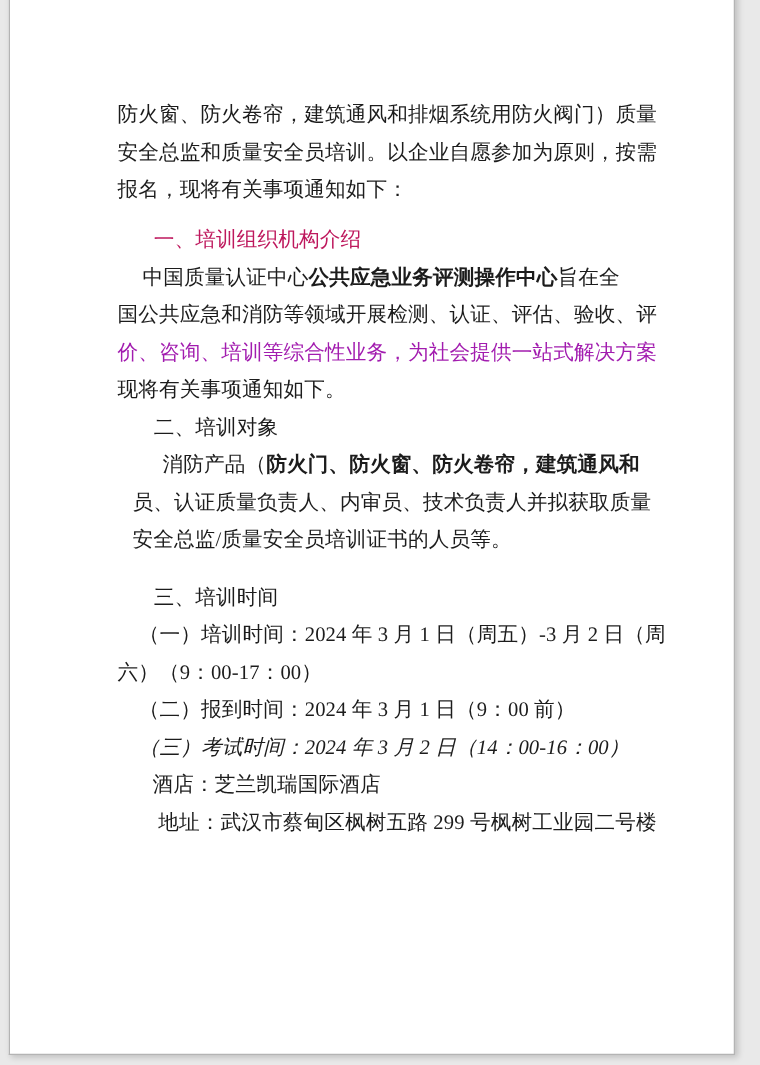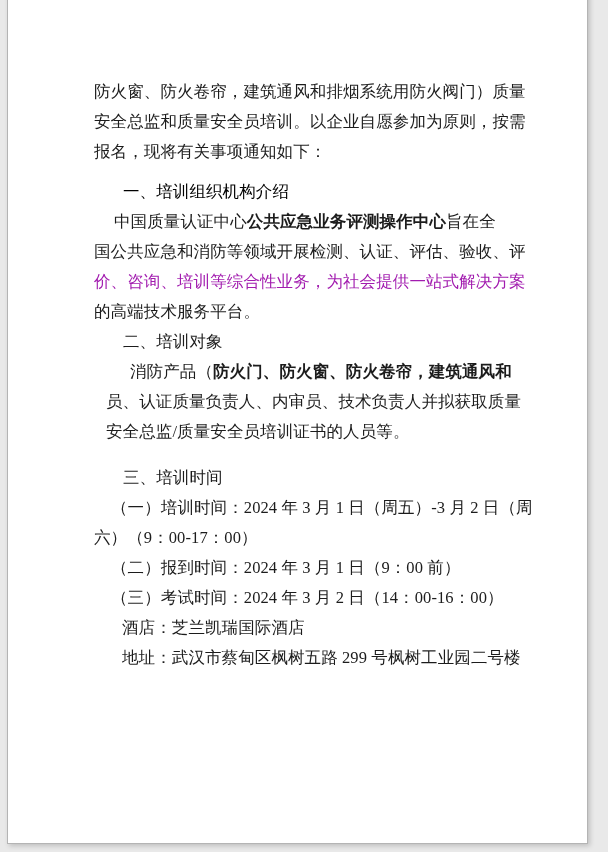--- a/index.html
+++ b/index.html
@@ -40,31 +40,31 @@
 </style>
 </head>
 <body style="background: rgb(233, 233, 233);">
 
 <div class="viewer">
   <div class="page" style="background: rgb(255, 255, 255);">
     <div class="doc-body">
         <div class="line" style="padding-left: 0px; color: rgb(28, 28, 28);"><span>防火窗、防火卷帘，建筑通风和排烟系统用防火阀门）质量</span></div>
         <div class="line" style="padding-left: 0px; color: rgb(28, 28, 28);"><span>安全总监和质量安全员培训。以企业自愿参加为原则，按需</span></div>
         <div class="line" style="padding-left: 0px; color: rgb(28, 28, 28);"><span>报名，现将有关事项通知如下：</span></div>
-        <div class="line" style="padding-left: 29px; margin-top: 10px; color: #000000;"><span>一、培训组织机构介绍</span></div>
+        <div class="line" style="padding-left: 29px; margin-top: 10px; color: #be185d;"><span>一、培训组织机构介绍</span></div>
         <div class="line" style="padding-left: 20px; color: rgb(28, 28, 28);"><span>中国质量认证中心</span><span class="b">公共应急业务评测操作中心</span><span>旨在全</span></div>
         <div class="line" style="padding-left: 0px; color: rgb(28, 28, 28);"><span>国公共应急和消防等领域开展检测、认证、评估、验收、评</span></div>
         <div class="line" style="padding-left: 0px; color: #a21caf;"><span>价、咨询、培训等综合性业务，为社会提供一站式解决方案</span></div>
-        <div class="line" style="padding-left: 0px; color: rgb(28, 28, 28);"><span>的高端技术服务平台。</span></div>
+        <div class="line" style="padding-left: 0px; color: rgb(28, 28, 28);"><span>现将有关事项通知如下。</span></div>
         <div class="line" style="padding-left: 29px; color: rgb(28, 28, 28);"><span>二、培训对象</span></div>
         <div class="line" style="padding-left: 36px; color: rgb(28, 28, 28);"><span>消防产品（</span><span class="b">防火门、防火窗、防火卷帘，建筑通风和</span></div>
         <div class="line" style="padding-left: 12px; color: rgb(28, 28, 28);"><span>员、认证质量负责人、内审员、技术负责人并拟获取质量</span></div>
         <div class="line" style="padding-left: 12px; color: rgb(28, 28, 28);"><span>安全总监/质量安全员培训证书的人员等。</span></div>
         <div class="line" style="padding-left: 29px; margin-top: 16px; color: rgb(28, 28, 28);"><span>三、培训时间</span></div>
         <div class="line" style="padding-left: 17px; color: rgb(28, 28, 28);"><span>（一）培训时间：2024 年 3 月 1 日（周五）-3 月 2 日（周</span></div>
         <div class="line" style="padding-left: 0px; color: rgb(28, 28, 28);"><span>六）（9：00-17：00）</span></div>
         <div class="line" style="padding-left: 17px; color: rgb(28, 28, 28);"><span>（二）报到时间：2024 年 3 月 1 日（9：00 前）</span></div>
-        <div class="line" style="padding-left: 17px; color: rgb(28, 28, 28);"><span>（三）考试时间：2024 年 3 月 2 日（14：00-16：00）</span></div>
+        <div class="line" style="padding-left: 17px; color: rgb(28, 28, 28); font-style: italic;"><span>（三）考试时间：2024 年 3 月 2 日（14：00-16：00）</span></div>
         <div class="line" style="padding-left: 28px; color: rgb(28, 28, 28);"><span>酒店：芝兰凯瑞国际酒店</span></div>
-        <div class="line" style="padding-left: 28px; color: rgb(28, 28, 28);"><span>地址：武汉市蔡甸区枫树五路 299 号枫树工业园二号楼</span></div>
+        <div class="line" style="padding-left: 28px; color: rgb(28, 28, 28); text-align: center;"><span>地址：武汉市蔡甸区枫树五路 299 号枫树工业园二号楼</span></div>
       </div>
   </div>
 </div>
 
 </body></html>

